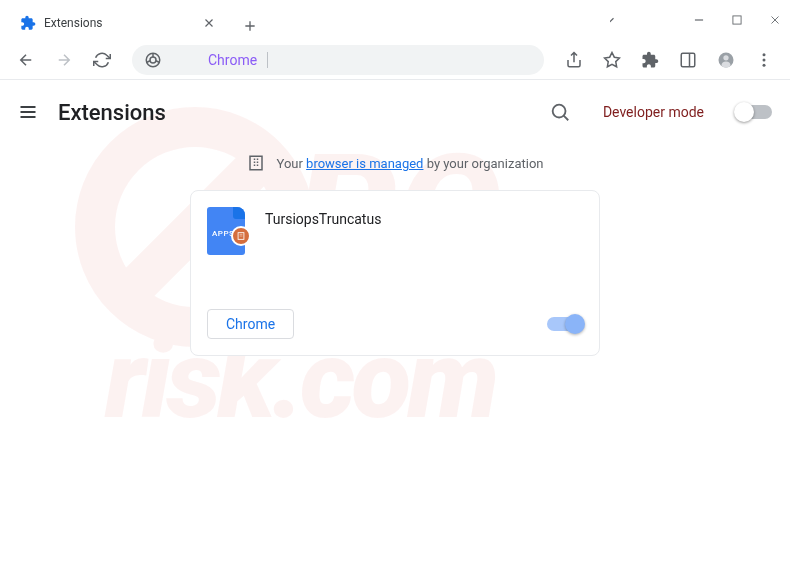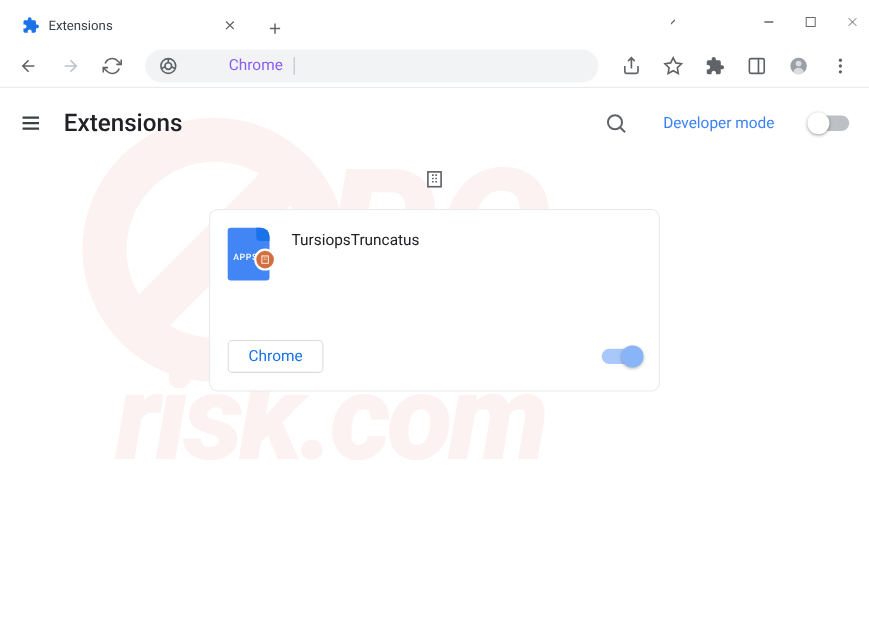--- a/index.html
+++ b/index.html
@@ -24,21 +24,21 @@
     .addr-prefix { font-size: 14px; color: #8b5cf6; margin-left: 36px; }
     .addr-divider { width: 1px; height: 16px; background: #bdc1c6; }
     .addr-url { font-size: 14px; color: #80868b; flex: 1; }
     .toolbar-icon { width: 32px; height: 32px; display: flex; align-items: center; justify-content: center; color: #5f6368; border-radius: 50%; }
     .toolbar-icon svg { width: 18px; height: 18px; }
     
     .page-header { height: 44px; display: flex; align-items: center; padding: 0 18px; gap: 20px; margin-top: 10px; }
     .hamburger { width: 20px; height: 20px; color: #3c4043; }
     .page-title { font-size: 22px; font-weight: 500; color: #202124; flex: 1; }
     .search-icon-hdr { width: 22px; height: 22px; color: #5f6368; }
-    .dev-mode { font-size: 14px; color: #3b82f6; margin: 0 12px; }
+    .dev-mode { font-size: 14px; color: #7f1d1d; margin: 0 12px; }
     .toggle { width: 36px; height: 14px; background: #bdc1c6; border-radius: 10px; position: relative; }
     .toggle::after { content: ''; position: absolute; width: 20px; height: 20px; background: #fff; border-radius: 50%; top: -3px; left: -2px; box-shadow: 0 1px 3px rgba(0,0,0,0.4); }
     
     .content { padding: 20px; display: flex; flex-direction: column; align-items: center; }
     .managed-notice { display: flex; align-items: center; gap: 12px; font-size: 13px; color: #5f6368; margin-bottom: 18px; }
     .managed-notice a { color: #1a73e8; text-decoration: underline; }
     .managed-icon { width: 18px; height: 18px; color: #5f6368; }
     
     .ext-card { width: 410px; border: 1px solid #e8eaed; border-radius: 8px; padding: 16px; background: #fff; }
     .ext-top { display: flex; gap: 20px; min-height: 90px; }
@@ -175,20 +175,23 @@
   <span class="dev-mode">Developer mode</span>
   <div class="toggle"></div>
 </div>
 
 <div class="content">
   <div class="managed-notice">
     <svg class="managed-icon" viewBox="0 0 24 24" fill="none" stroke="currentColor" stroke-width="2">
         <rect x="4" y="3" width="16" height="18"></rect>
         <path d="M9 7h2M13 7h2M9 11h2M13 11h2M9 15h2M13 15h2"></path>
       </svg>
+    <span>
+      <span>Your </span><a href="#">browser is managed</a><span> by your organization</span>
+    </span>
   </div>
 
   <div class="ext-card">
     <div class="ext-top">
       <div class="ext-icon-wrap">
         <div class="ext-icon-main"></div>
         <div class="ext-icon-text">APPS</div>
         <div class="ext-icon-badge">
           <svg viewBox="0 0 24 24" fill="none" stroke="currentColor" stroke-width="2">
               <rect x="5" y="4" width="14" height="16"></rect>

